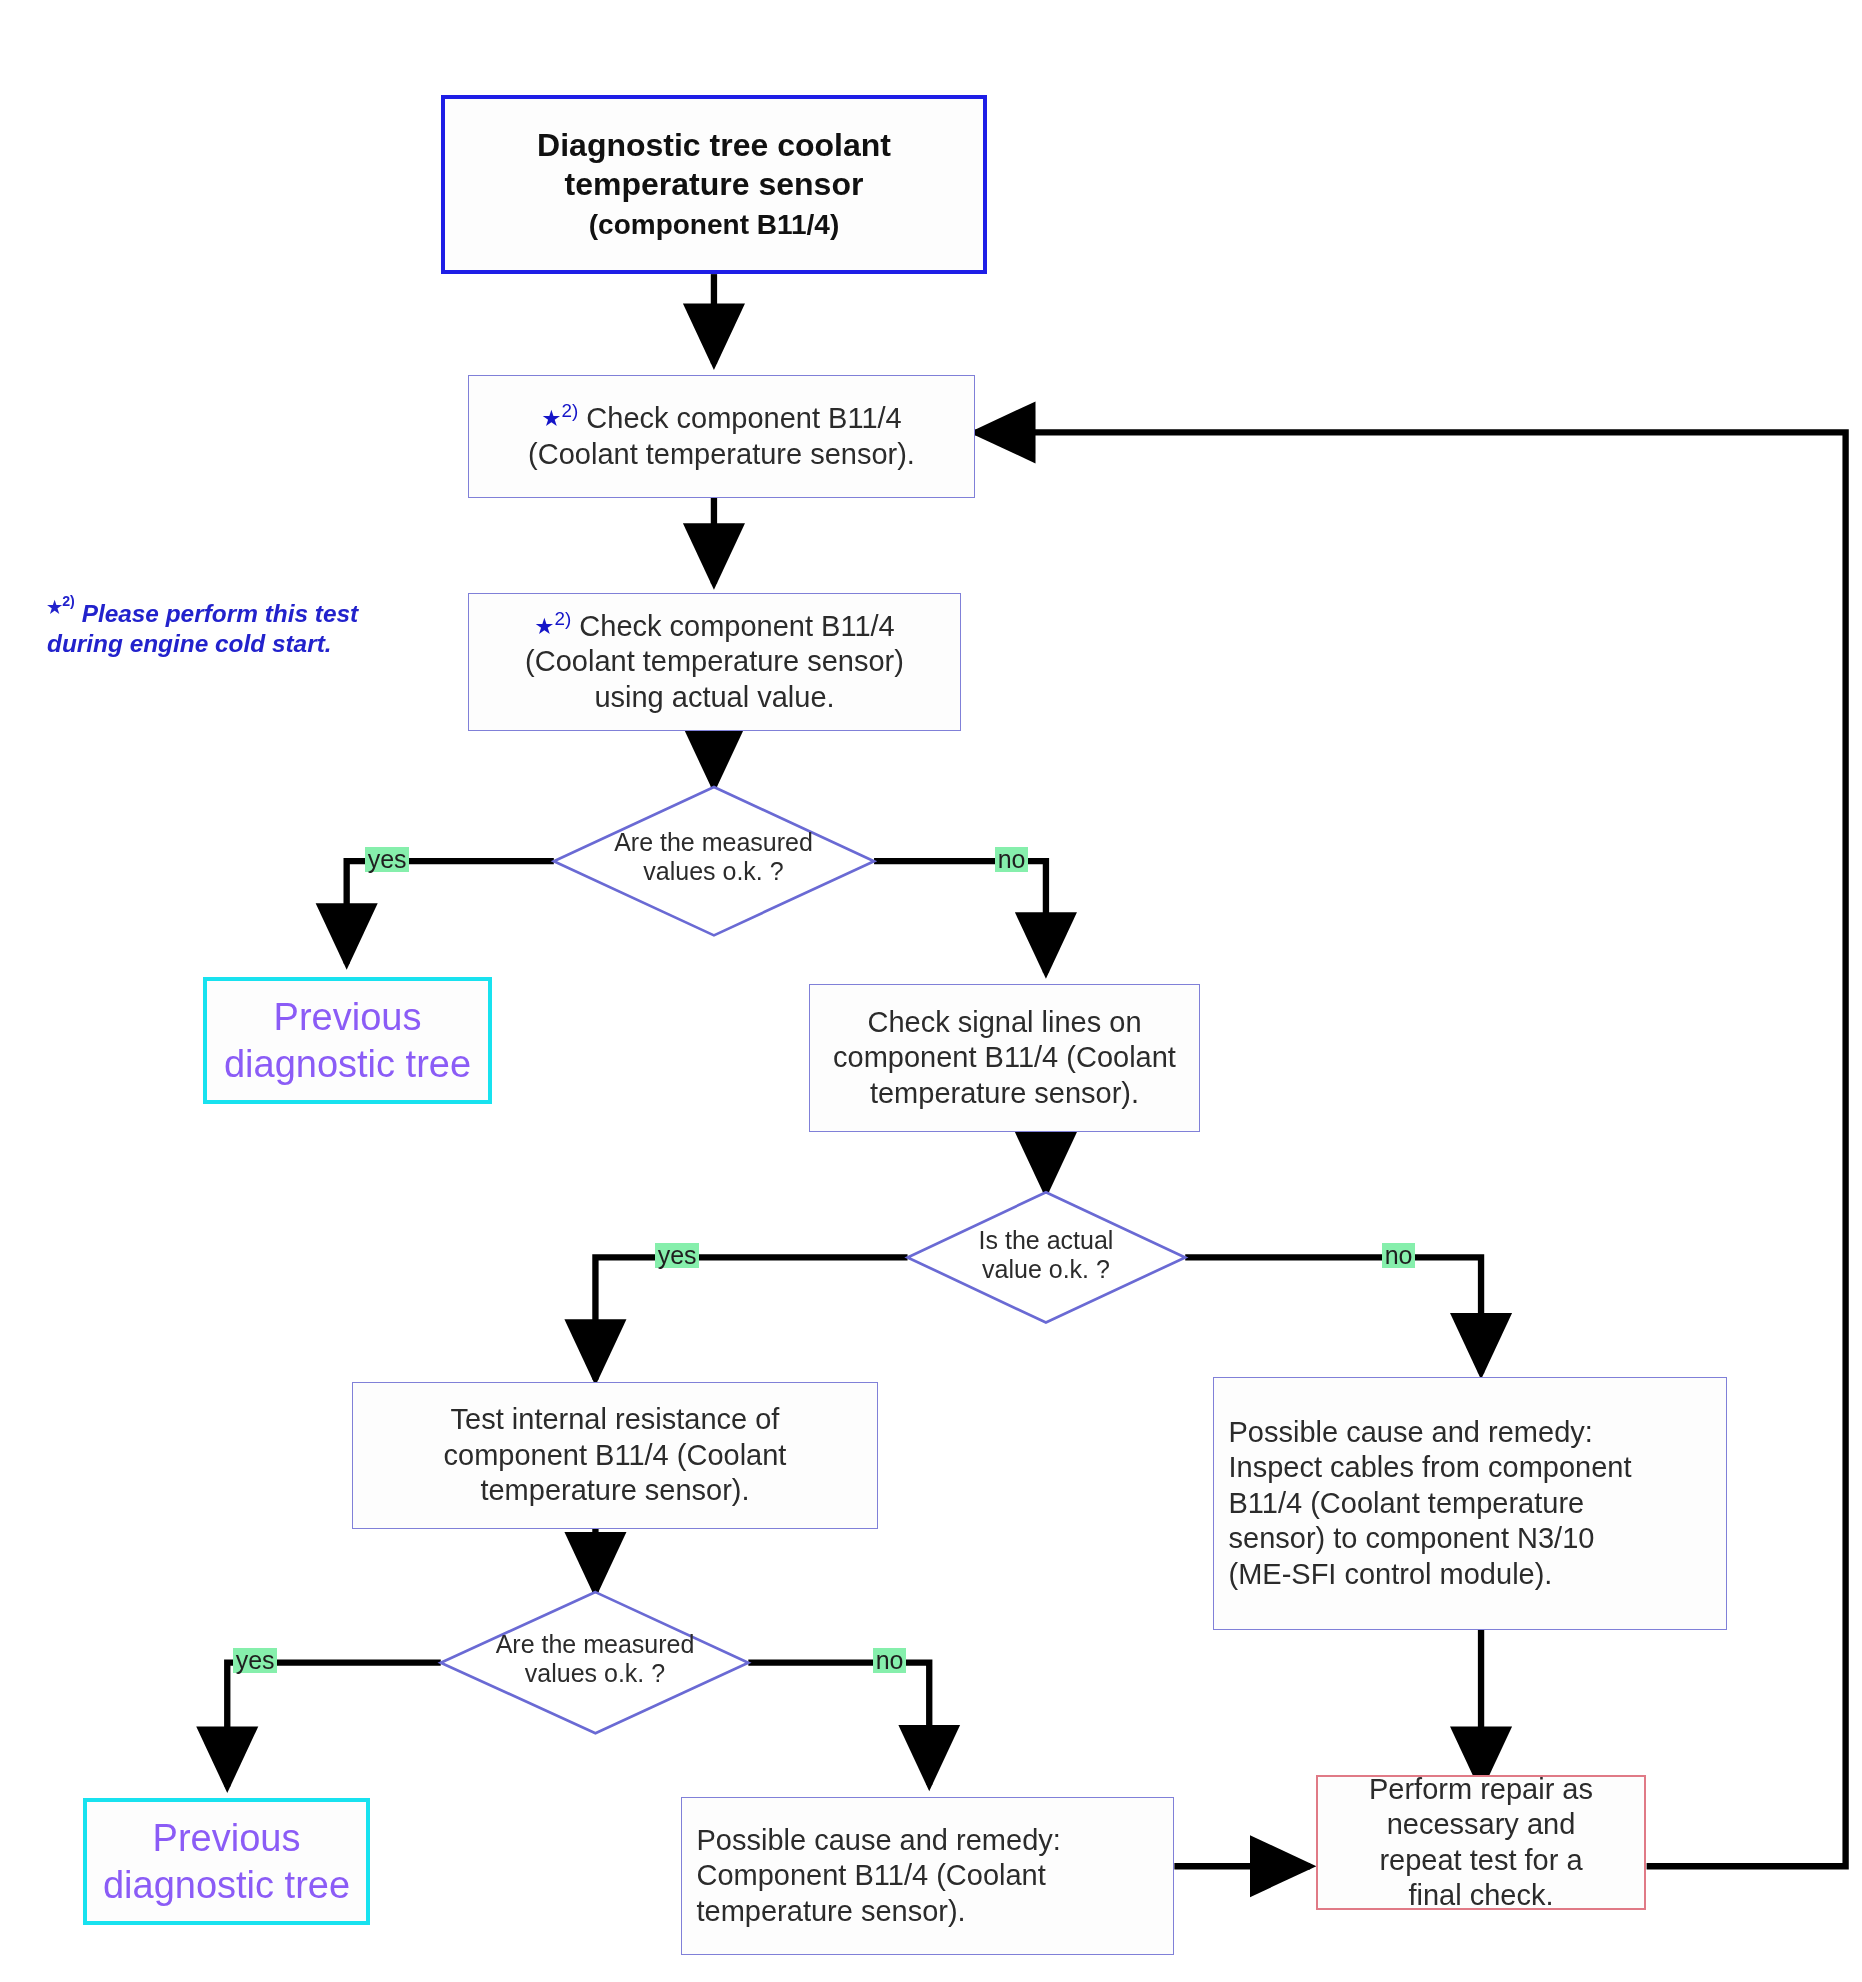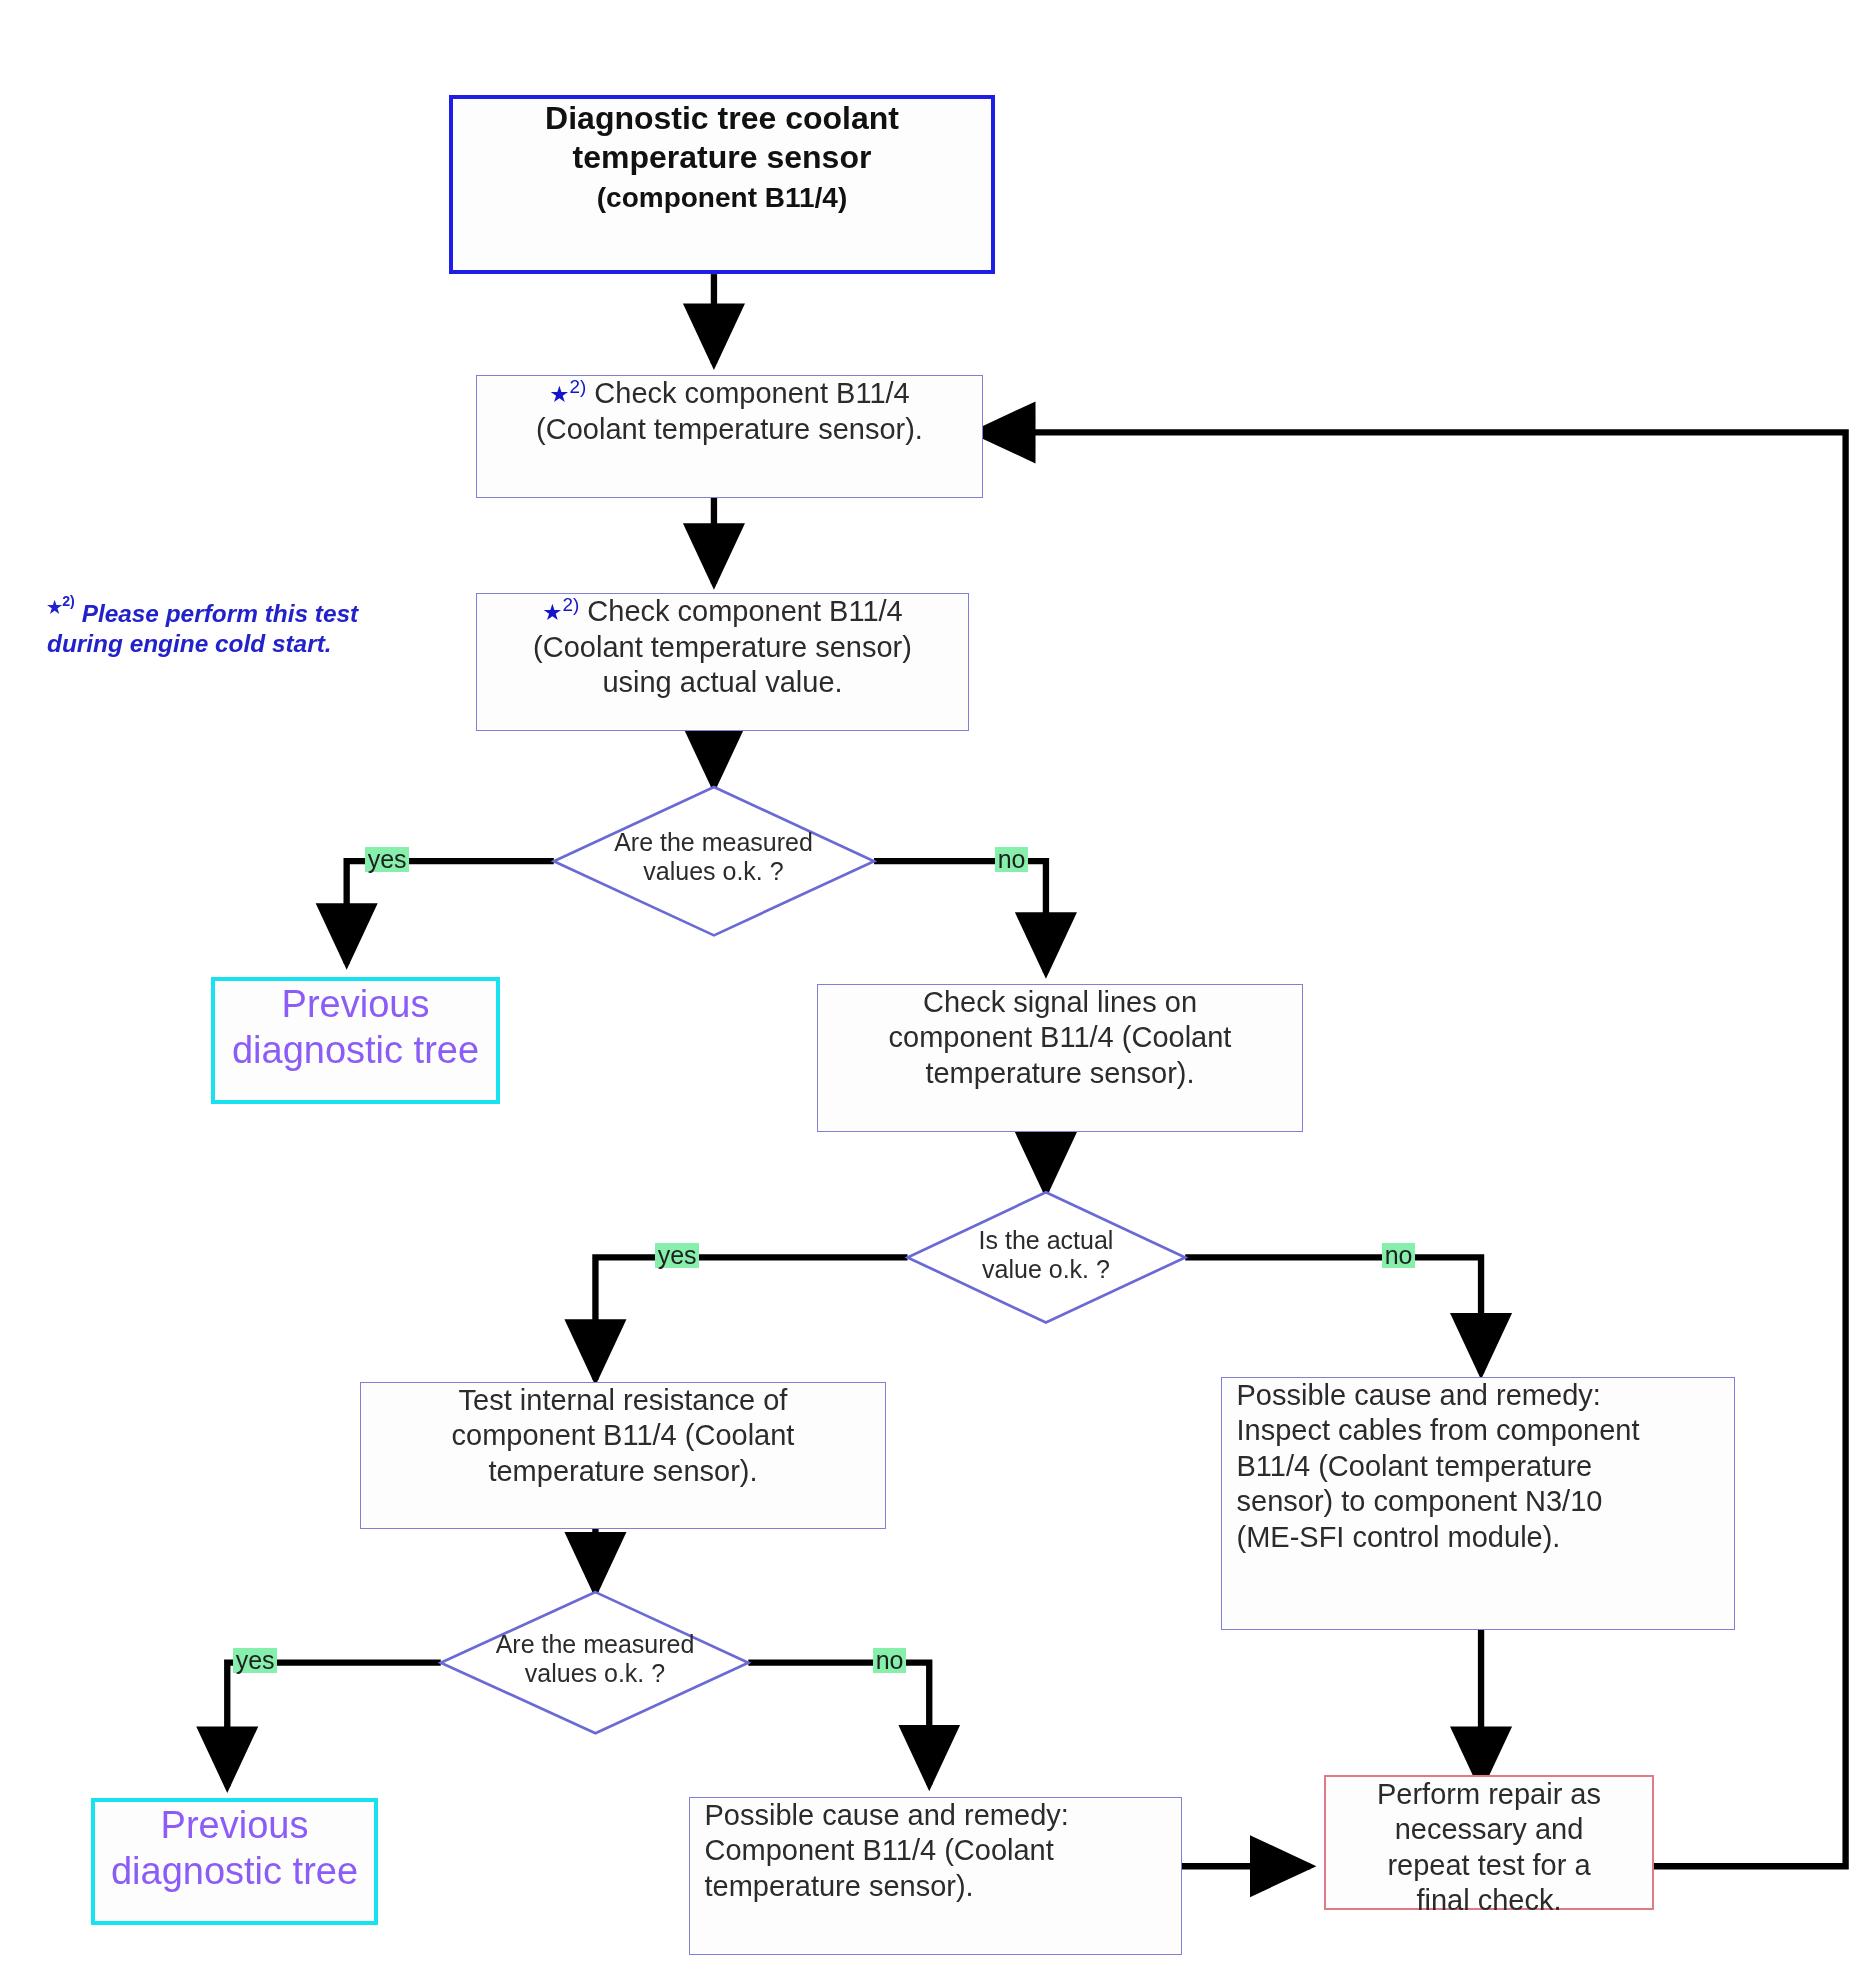--- a/index.html
+++ b/index.html
@@ -47,25 +47,25 @@
     font-size: 17px;
     vertical-align: super;
     font-style: normal;
   }
   
   .node {
     position: absolute;
     box-sizing: border-box;
     background: #fdfdfd;
     display: flex;
+    align-items: center;
     justify-content: center;
     text-align: center;
     color: #2b2b2b;
     line-height: 1.22;
-    margin-left: 8px;
   }
   .node .txt { display: block; width: 100%; padding: 0 7.2px; }
   .node-start {
     border: 4.5px solid #1e1ee6;
     font-size: 32px;
     font-weight: bold;
     color: #111111;
   }
   .node-start .sub { font-size: 28px; }
   .node-proc {
@@ -214,21 +214,21 @@
     </span>
   </div>
 
   <div class="node node-terminal" style="left:203px; top:977px; width:289px; height:127px;">
     <span class="txt">
       <span>Previous</span><br>
       <span>diagnostic tree</span>
     </span>
   </div>
 
-  <div class="node node-proc" style="left:809px; top:984px; width:486px; height:148px;">
+  <div class="node node-proc" style="left:809px; top:984px; width:391px; height:148px;">
     <span class="txt">
       <span>Check signal lines on</span><br>
       <span>component B11/4 (Coolant</span><br>
       <span>temperature sensor).</span>
     </span>
   </div>
 
   <div class="node node-proc" style="left:352px; top:1382px; width:526px; height:147px;">
     <span class="txt">
       <span>Test internal resistance of</span><br>

